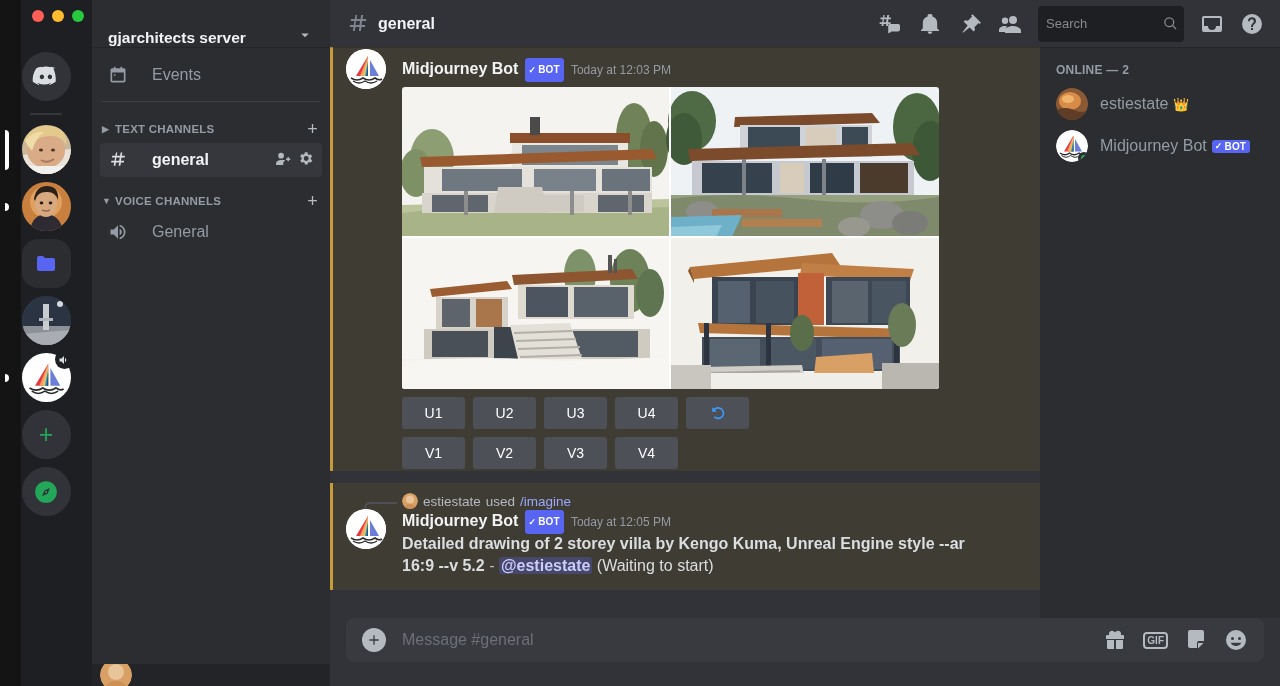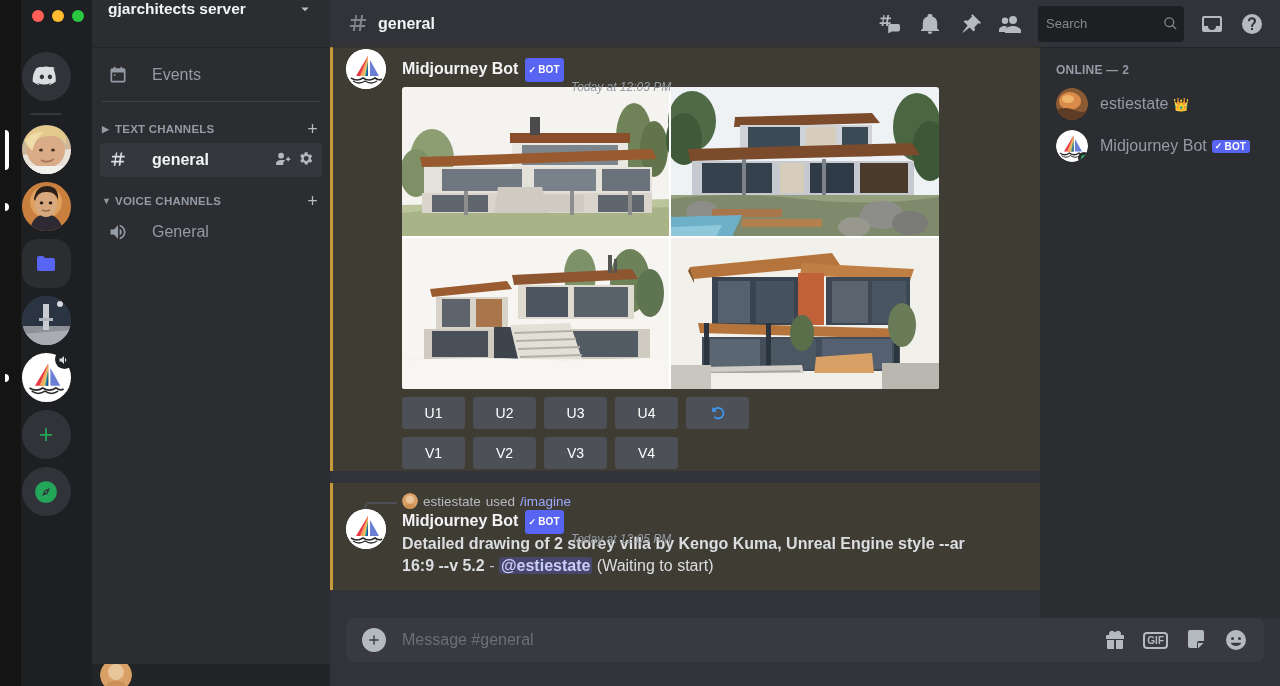--- a/index.html
+++ b/index.html
@@ -51,21 +51,21 @@
   }
   .mute-badge svg { width:12px;height:12px;fill:#dbdee1; }
 
   
   .av { width:100%; height:100%; }
   .sail-av { background:#ffffff; display:flex;align-items:center;justify-content:center; }
 
   
   .sidebar { width: 238px; flex: 0 0 238px; height: 686px; background: #2b2d31; display: flex; flex-direction: column; position: relative; }
   .server-header {
-    height: 47px; display: flex; align-items: flex-start; justify-content: space-between;
+    height: 47px; display: flex; align-items: flex-end; justify-content: space-between;
     padding: 0 16px 0 16px; color: #f2f3f5; font-size: 15.5px; font-weight: 700;
     box-shadow: 0 1px 0 rgba(0,0,0,.16); cursor: pointer; flex:0 0 47px;
   }
   .server-header .chev { color: #b5bac1; font-size: 12px; }
   .chan-scroll { flex: 1; overflow: hidden; padding-top: 10px; }
   .chan-row {
     display: flex; align-items: center; gap: 24px;
     height: 34px; margin: 1px 8px; padding: 0 8px; border-radius: 4px;
     color: #949ba4; font-size: 16px; cursor: pointer;
   }
@@ -130,21 +130,21 @@
     border-radius: 50%; overflow: hidden; background:#fff;
   }
   .msg-head { display: flex; align-items: center; gap: 7px; line-height: 1.375rem; }
   .msg-author { color: #f2f3f5; font-size: 16px; font-weight: 600; }
   .bot-tag {
     background: #5865f2; color: #fff; font-size: 10px; font-weight: 600;
     border-radius: 3px; padding: 1px 4px 1px 3px; display:flex; align-items:center; gap:2px;
     letter-spacing: .02em; position:relative; top:1px;
   }
   .bot-tag .ck { font-size: 9px; }
-  .msg-time { color: #949ba4; font-size: 12px; position:relative; top:18px;font-style:italic; }
+  .msg-time { color: #949ba4; font-size: 12px; position:relative; top:1px; }
   .msg-text { color: #dbdee1; font-size: 16px; font-weight: 700; line-height: 21.5px; }
   .mention {
     color: #c9cdfb; background: rgba(88,101,242,.3); border-radius: 3px; padding: 0 2px;
     font-weight: 600;
   }
   .msg-text .plain { font-weight: 400; color:#dbdee1; }
   .msg-text .dash { font-weight: 400; color:#b5bac1; }
 
   .grid-img { width: 537px; height: 302px; margin-top: 6px; border-radius: 3px; overflow:hidden; display:block; }
 

